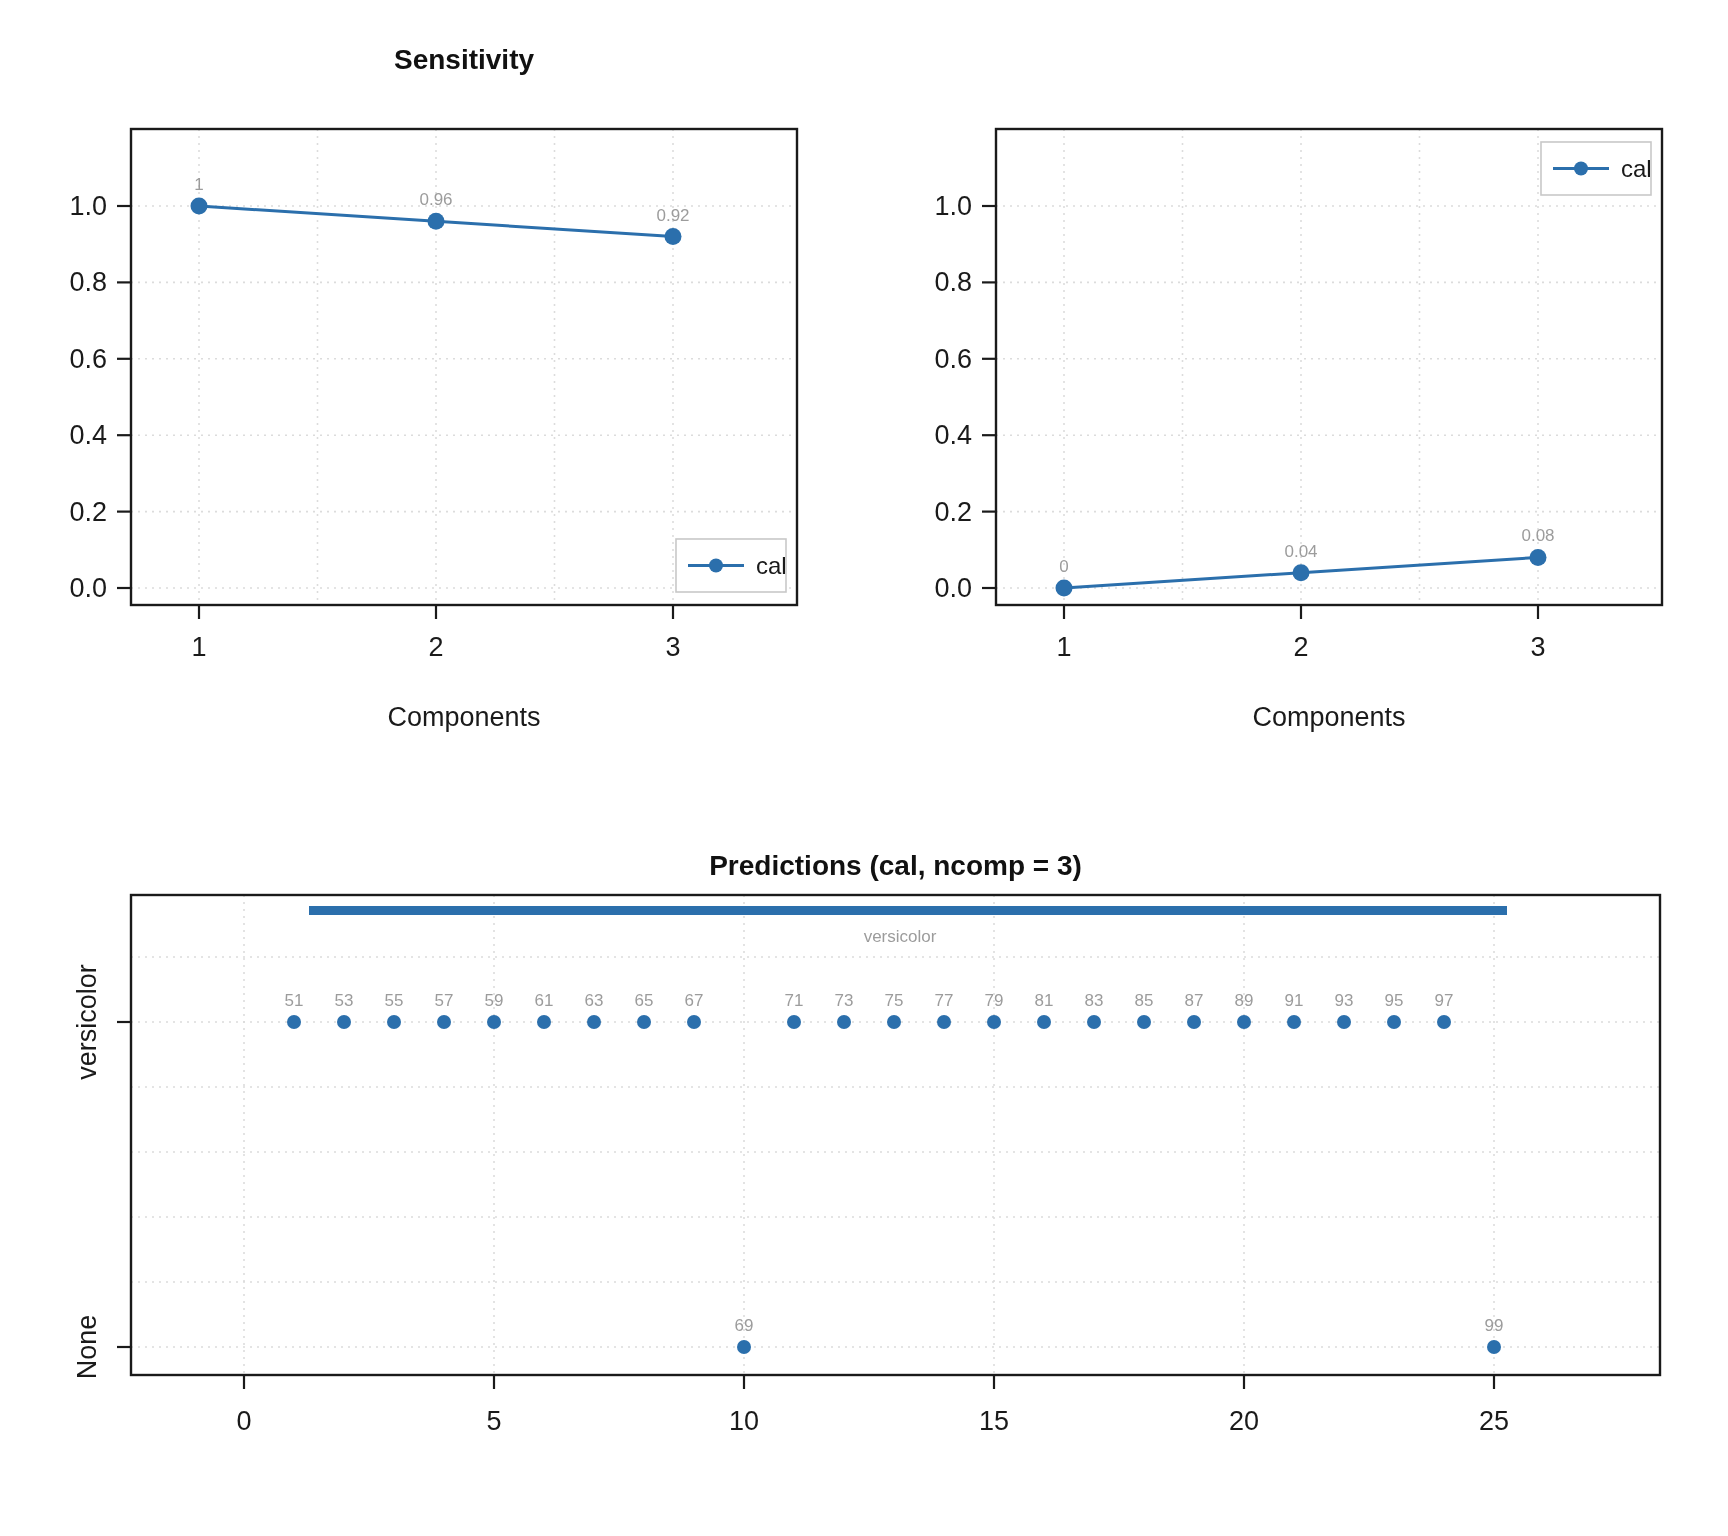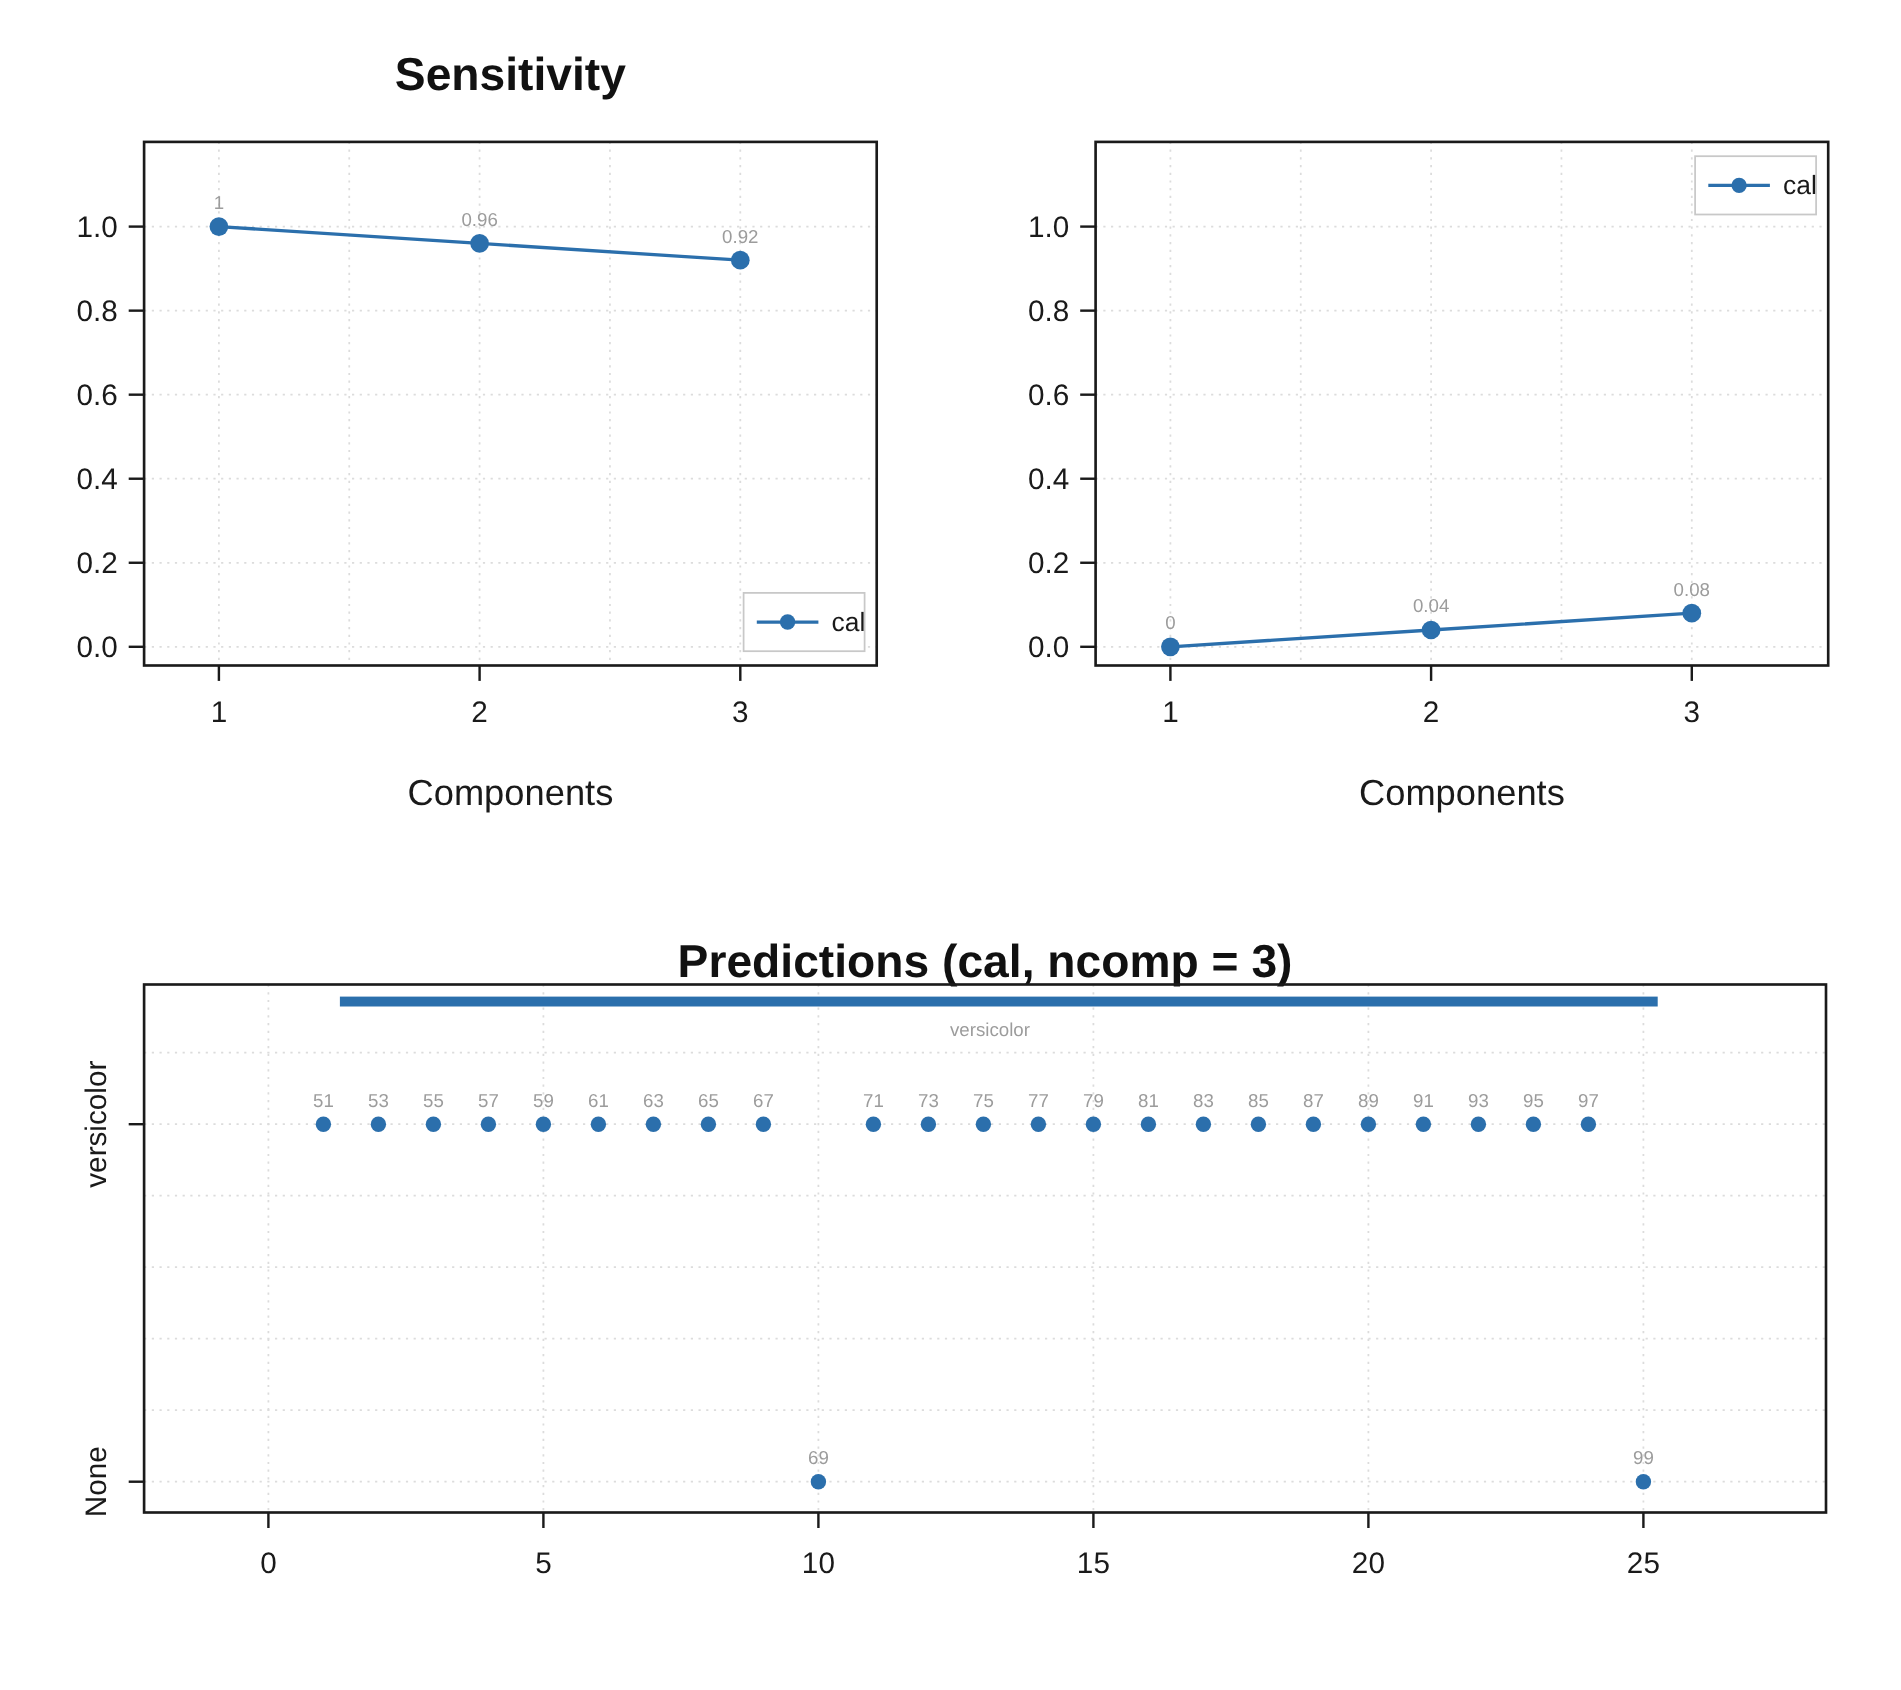--- a/index.html
+++ b/index.html
@@ -1,19 +1,19 @@
 <!DOCTYPE html>
 <html><head>
 <meta charset="utf-8">
 <style>
   html,body{margin:0;padding:0;background:#ffffff;}
   .canvas{position:relative;width:1728px;height:1536px;background:#ffffff;overflow:hidden;
           font-family:"Liberation Sans",sans-serif;}
-  .chart-title{position:absolute;text-align:center;font-size:42px;font-weight:bold;color:#111111;}
-  .ax-label{position:absolute;text-align:center;font-size:33px;color:#1a1a1a;}
+  .chart-title{position:absolute;text-align:center;font-size:28px;font-weight:bold;color:#111111;}
+  .ax-label{position:absolute;text-align:center;font-size:27px;color:#1a1a1a;}
   .t1{left:131px;width:666px;top:44px;}
   .t2{left:996px;width:666px;top:44px;}
   .t3{left:131px;width:1529px;top:818px;margin-top:32px;}
   .c1{left:131px;width:666px;top:702px;}
   .c2{left:996px;width:666px;top:702px;}
   .c3{left:131px;width:1529px;top:1468px;}
   svg{position:absolute;left:0;top:0;}
   svg text{font-family:"Liberation Sans",sans-serif;}
 </style>
 </head>

